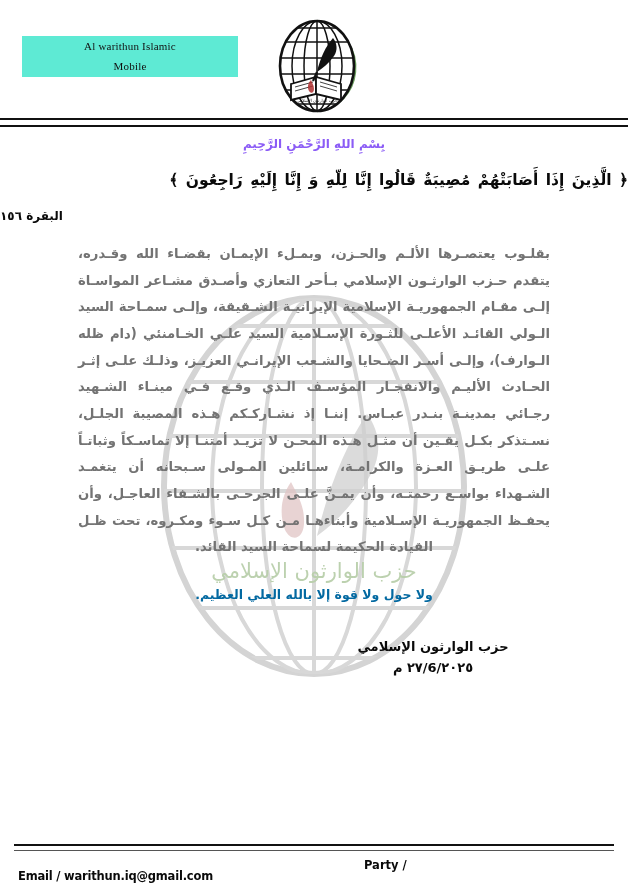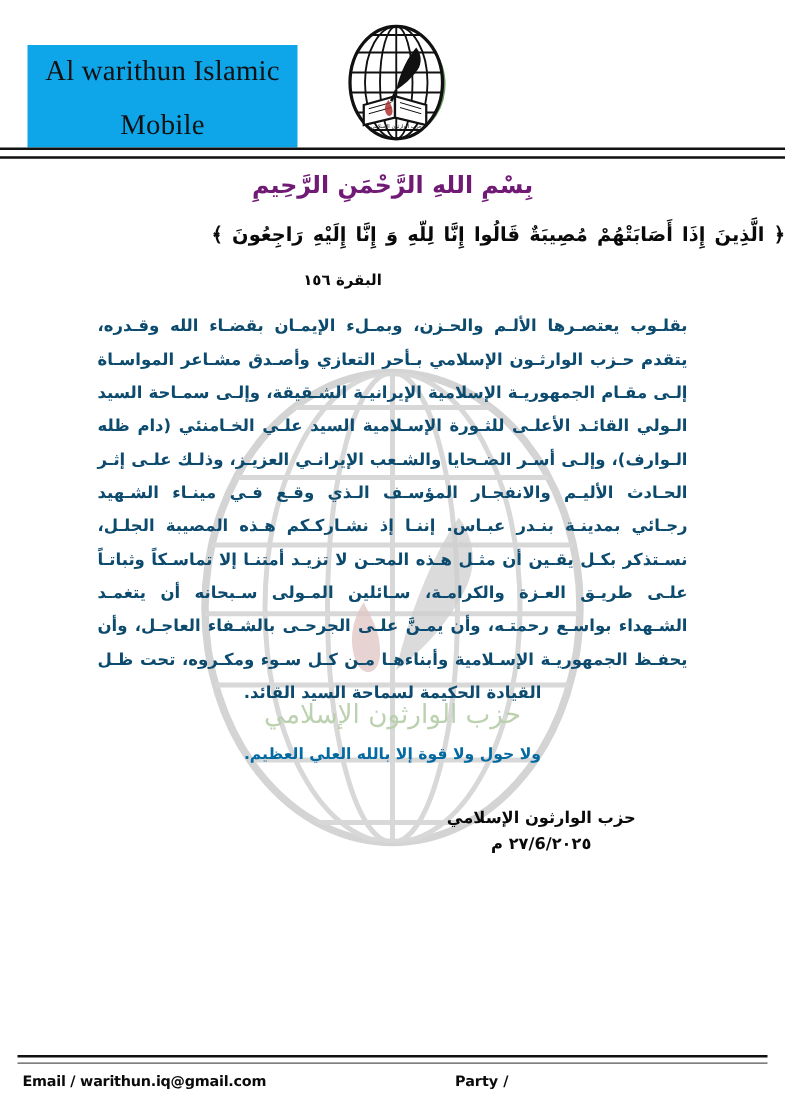--- a/index.html
+++ b/index.html
@@ -23,24 +23,24 @@
     width: 100%;
   }
   .lh-english {
     position: absolute;
     left: 22px;
     top: 36px;
     width: 216px;
     text-align: center;
     direction: ltr;
     font-family: "Liberation Serif", "DejaVu Serif", serif;
-    font-size: 23px;
+    font-size: 11px;
     line-height: 1.85;
     color: #111;
-    background: #0ea5e9;
+    background: #5eead4;
     letter-spacing: 0.2px;
   }
   .lh-english .line1 { display:block; background: transparent; }
   .lh-english .line2 { display:block; }
 
   .lh-logo {
     position: absolute;
     left: 271px;
     top: 16px;
     width: 92px;
@@ -89,37 +89,37 @@
   
   .sheet {
     position: relative;
     z-index: 2;
     padding: 0;
   }
   .basmala {
     margin: 25px 0 0 0;
     text-align: center;
     font-family: "DejaVu Sans", sans-serif;
-    font-size: 19px;
+    font-size: 12px;
     font-weight: 700;
     letter-spacing: -0.5px;
-    color: #701a75;
+    color: #8b5cf6;
   }
   .ayah {
     margin: 20px 0 0 0;
     text-align: right;
     font-family: "DejaVu Sans", sans-serif;
     font-size: 15.5px;
     font-weight: 700;
     color: #0a0a0a;
     word-spacing: 2px;
   }
   .surah-ref {
     margin: 20px 80px 0 0;
-    text-align: center;
+    text-align: left;
     font-family: "DejaVu Sans", sans-serif;
     font-size: 12px;
     font-weight: 700;
     color: #0a0a0a;
   }
   .tasdeeq {
     margin: 14px 80px 0 0;
     text-align: right;
     font-family: "DejaVu Sans", sans-serif;
     font-size: 12.5px;
@@ -136,21 +136,21 @@
   }
   .body-text {
     margin: 18px 78px 0 78px;
     text-align: justify;
     text-align-last: center;
     direction: rtl;
     font-family: "DejaVu Sans", sans-serif;
     font-size: 13.2px;
     font-weight: 700;
     line-height: 2.02;
-    color: #0c4a6e;
+    color: #737373;
     text-justify: inter-word;
   }
 
   .closing {
     margin: 26px 0 0 0;
     text-align: center;
     font-family: "DejaVu Sans", sans-serif;
     font-size: 12.5px;
     font-weight: 700;
     color: #0369a1;
@@ -185,21 +185,21 @@
     position: absolute;
     left: 0; right: 0;
     bottom: 8px;
     height: 26px;
     direction: ltr;
     z-index: 3;
   }
   .footer .f-email {
     position: absolute;
     left: 18px;
-    top: 3px;
+    top: 14px;
     font-family: "DejaVu Sans", sans-serif;
     font-size: 11.5px;
     font-weight: 700;
     color: #0a0a0a;
     letter-spacing: -0.2px;
   }
   .footer .f-mobile {
     position: absolute;
     left: 364px;
     top: 3px;

